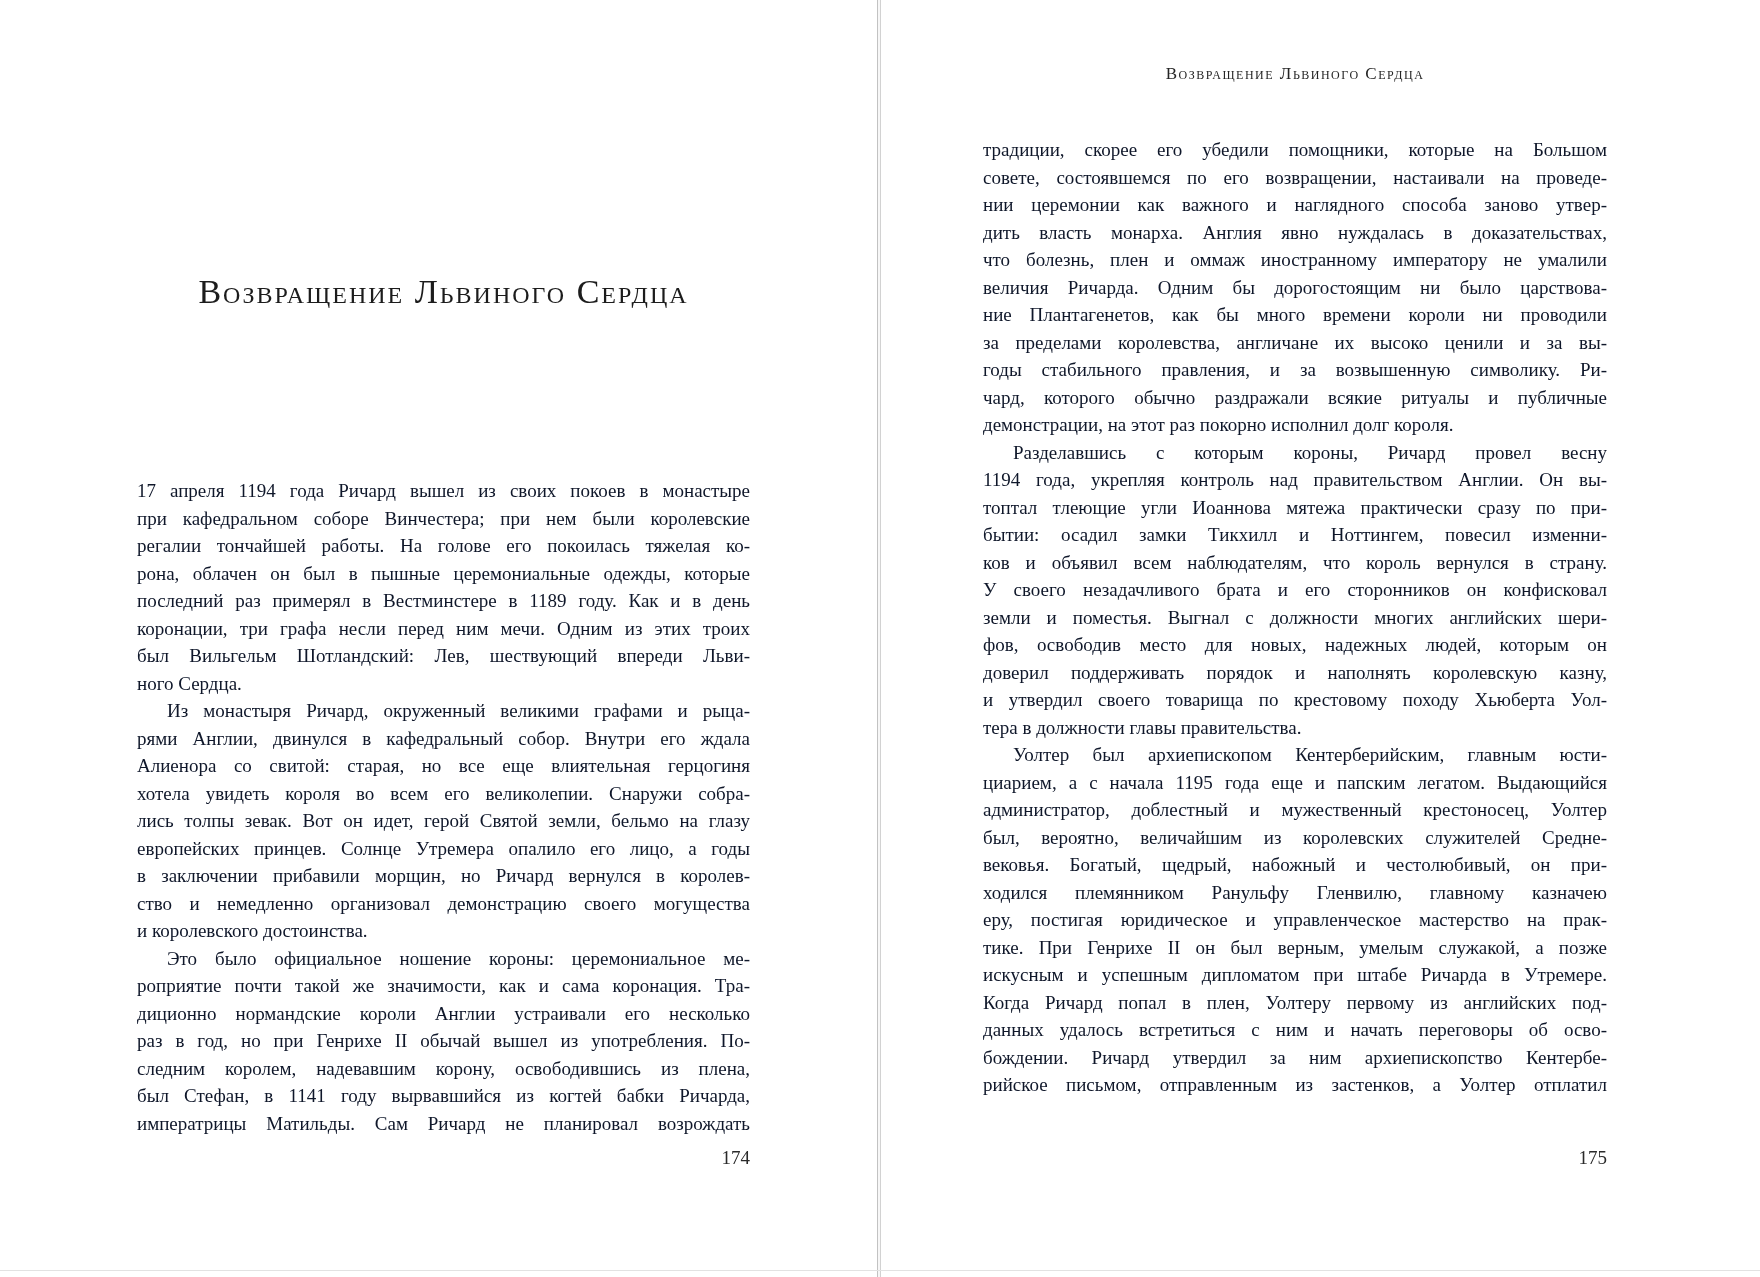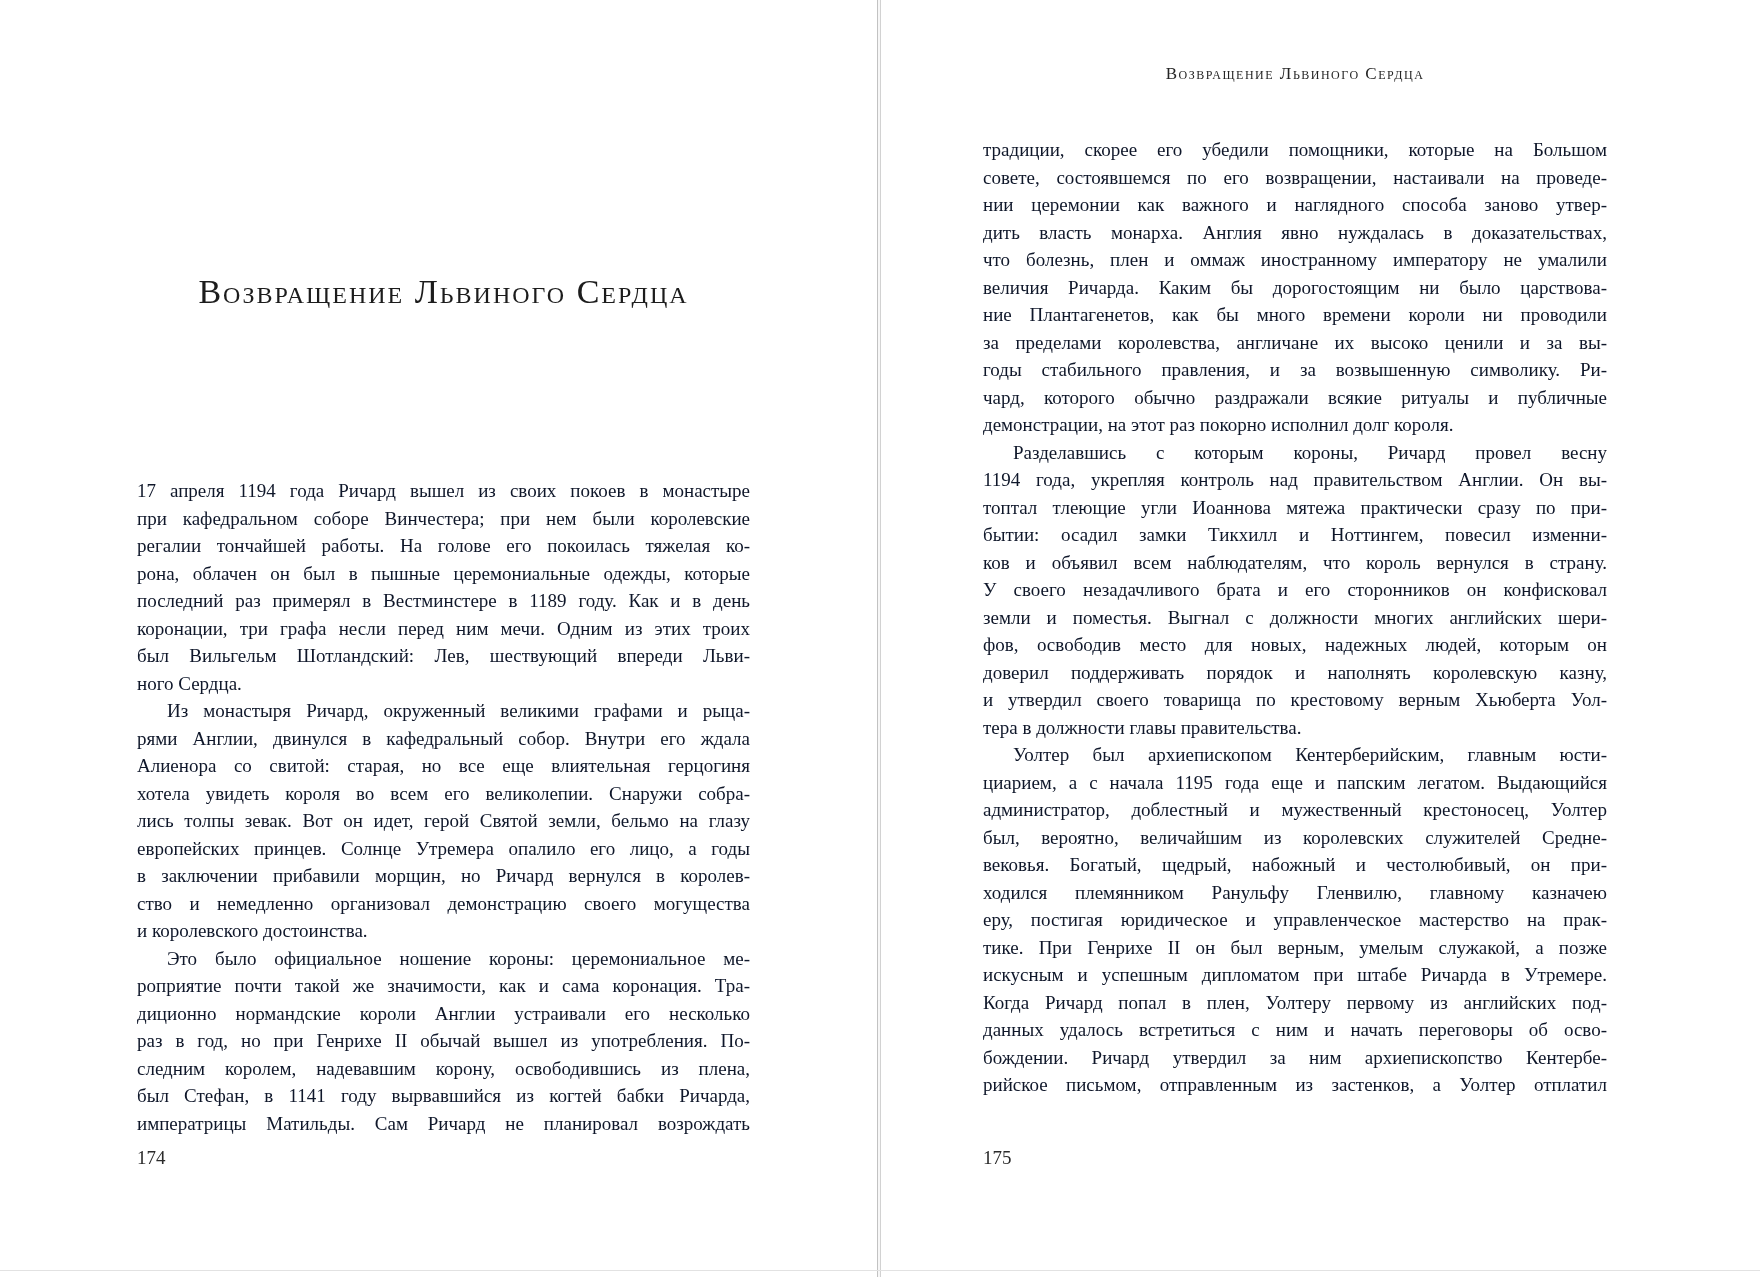--- a/index.html
+++ b/index.html
@@ -70,21 +70,21 @@
     overflow: visible;
   }
   .line.endline { text-align-last: left; }
   .line.indent  { text-indent: 30px; }
 
   .folio {
     position: absolute;
     top: 1146px;
     left: 0;
     width: 100%;
-    text-align: left;
+    text-align: right;
     font-size: 19px;
     line-height: 24px;
     color: #2a2a2a;
   }
   .gutter {
     position: absolute;
     left: 877px;
     top: 0;
     width: 4px;
     height: 100%;
@@ -148,38 +148,38 @@
 
   <div class="page" id="page-right">
     <div class="running-header">Возвращение Львиного Сердца</div>
     <div class="body-text" id="right-body">
         <div class="para">
           <div class="line">традиции, скорее его убедили помощники, которые на Большом</div>
           <div class="line">совете, состоявшемся по его возвращении, настаивали на проведе-</div>
           <div class="line">нии церемонии как важного и наглядного способа заново утвер-</div>
           <div class="line">дить власть монарха. Англия явно нуждалась в доказательствах,</div>
           <div class="line">что болезнь, плен и оммаж иностранному императору не умалили</div>
-          <div class="line">величия Ричарда. Каким бы дорогостоящим ни было царствова-</div>
+          <div class="line">величия Ричарда. Одним бы дорогостоящим ни было царствова-</div>
           <div class="line">ние Плантагенетов, как бы много времени короли ни проводили</div>
           <div class="line">за пределами королевства, англичане их высоко ценили и за вы-</div>
           <div class="line">годы стабильного правления, и за возвышенную символику. Ри-</div>
           <div class="line">чард, которого обычно раздражали всякие ритуалы и публичные</div>
           <div class="line endline">демонстрации, на этот раз покорно исполнил долг короля.</div>
         </div>
         <div class="para">
           <div class="line indent">Разделавшись с которым короны, Ричард провел весну</div>
           <div class="line">1194 года, укрепляя контроль над правительством Англии. Он вы-</div>
           <div class="line">топтал тлеющие угли Иоаннова мятежа практически сразу по при-</div>
           <div class="line">бытии: осадил замки Тикхилл и Ноттингем, повесил изменни-</div>
           <div class="line">ков и объявил всем наблюдателям, что король вернулся в страну.</div>
           <div class="line">У своего незадачливого брата и его сторонников он конфисковал</div>
           <div class="line">земли и поместья. Выгнал с должности многих английских шери-</div>
           <div class="line">фов, освободив место для новых, надежных людей, которым он</div>
           <div class="line">доверил поддерживать порядок и наполнять королевскую казну,</div>
-          <div class="line">и утвердил своего товарища по крестовому верным Хьюберта Уол-</div>
+          <div class="line">и утвердил своего товарища по крестовому походу Хьюберта Уол-</div>
           <div class="line endline">тера в должности главы правительства.</div>
         </div>
         <div class="para">
           <div class="line indent">Уолтер был архиепископом Кентерберийским, главным юсти-</div>
           <div class="line">циарием, а с начала 1195 года еще и папским легатом. Выдающийся</div>
           <div class="line">администратор, доблестный и мужественный крестоносец, Уолтер</div>
           <div class="line">был, вероятно, величайшим из королевских служителей Средне-</div>
           <div class="line">вековья. Богатый, щедрый, набожный и честолюбивый, он при-</div>
           <div class="line">ходился племянником Ранульфу Гленвилю, главному казначею</div>
           <div class="line">еру, постигая юридическое и управленческое мастерство на прак-</div>

